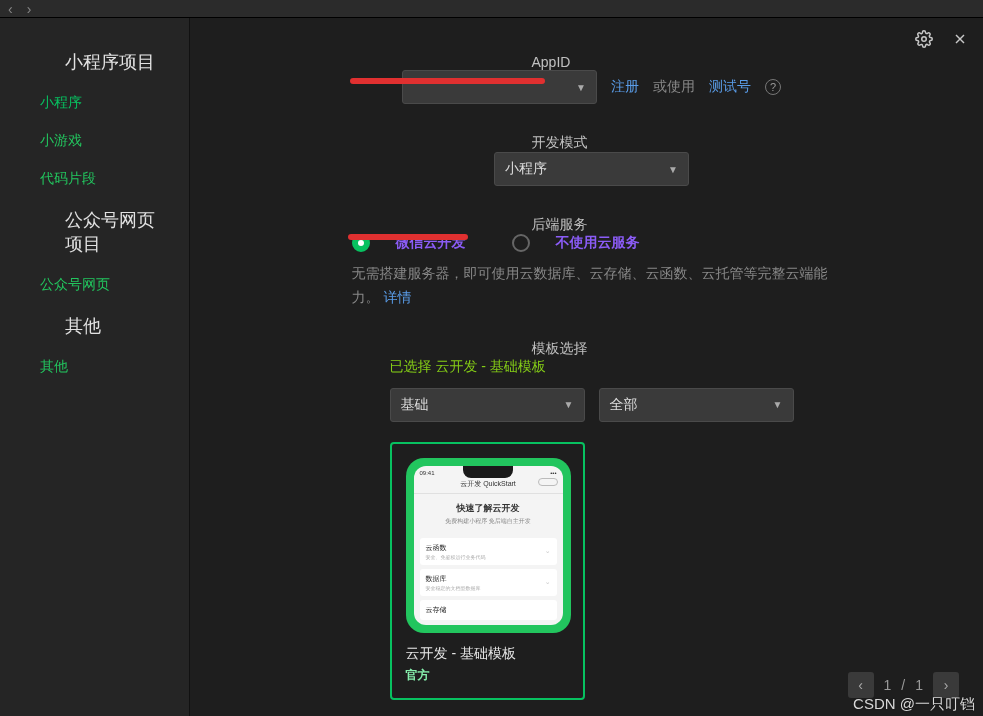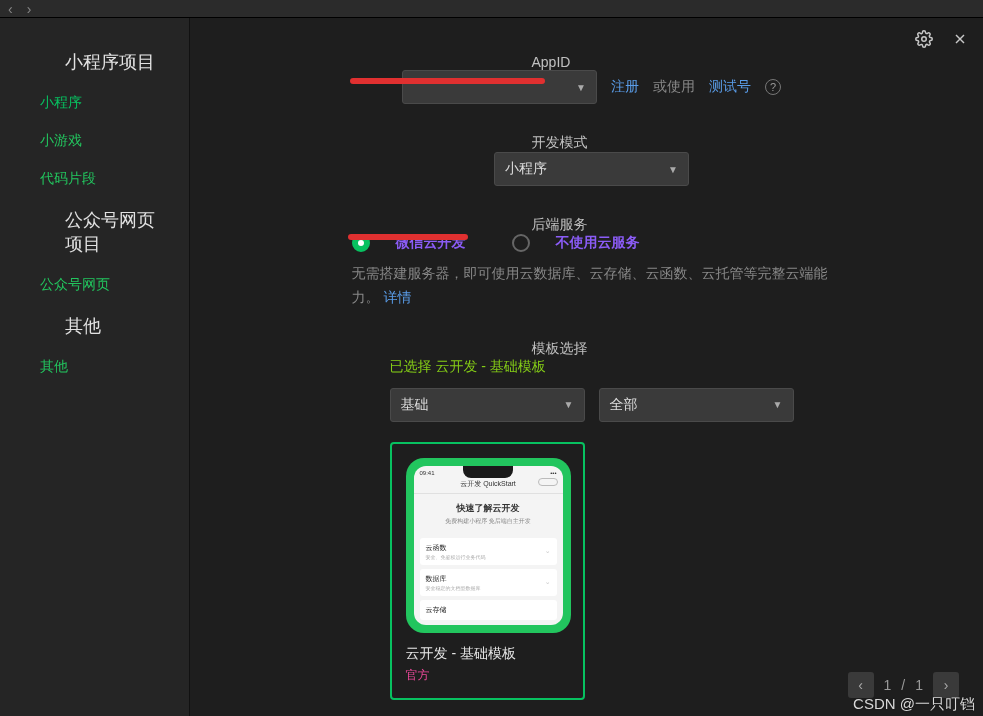--- a/index.html
+++ b/index.html
@@ -50,21 +50,21 @@
 .phone-status { display: flex; justify-content: space-between; padding: 4px 6px 1px; font-size: 6px; }
 .phone-title { text-align: center; font-size: 7px; padding: 2px 0 4px; border-bottom: 1px solid #e0e0e0; position: relative; }
 .phone-pill { position: absolute; right: 5px; top: 1px; width: 20px; height: 8px; border: 0.5px solid #bbb; border-radius: 5px; }
 .phone-head { text-align: center; padding: 8px 0 2px; font-weight: 600; font-size: 9px; }
 .phone-sub { text-align: center; font-size: 6px; color: #888; padding-bottom: 8px; }
 .phone-item { background: #fff; margin: 4px 6px; padding: 5px 6px; border-radius: 3px; position: relative; }
 .phone-item-t { font-size: 7px; color: #222; }
 .phone-item-s { font-size: 5px; color: #aaa; margin-top: 1px; }
 .phone-chev { position: absolute; right: 6px; top: 50%; transform: translateY(-50%); color: #ccc; font-size: 7px; }
 .card-title { color: #e5e5e5; margin-bottom: 4px; }
-.card-sub { color: #ec4899; font-size: 12px; }
+.card-sub { color: #86efac; font-size: 12px; font-weight: bold; }
 
 .redline { position: absolute; height: 6px; background: #e03030; border-radius: 3px; }
 
 .pager { position: absolute; bottom: 18px; right: 24px; display: flex; align-items: center; gap: 10px; color: #999; }
 .pager-btn { width: 26px; height: 26px; background: #3a3a3a; border-radius: 3px; display: flex; align-items: center; justify-content: center; cursor: pointer; color: #aaa; }
 
 .watermark { position: absolute; bottom: 2px; right: 8px; color: #d8d8d8; font-size: 15px; font-family: sans-serif; text-shadow: 0 0 2px rgba(0,0,0,0.3); }
 </style>
 </head>
 <body>

